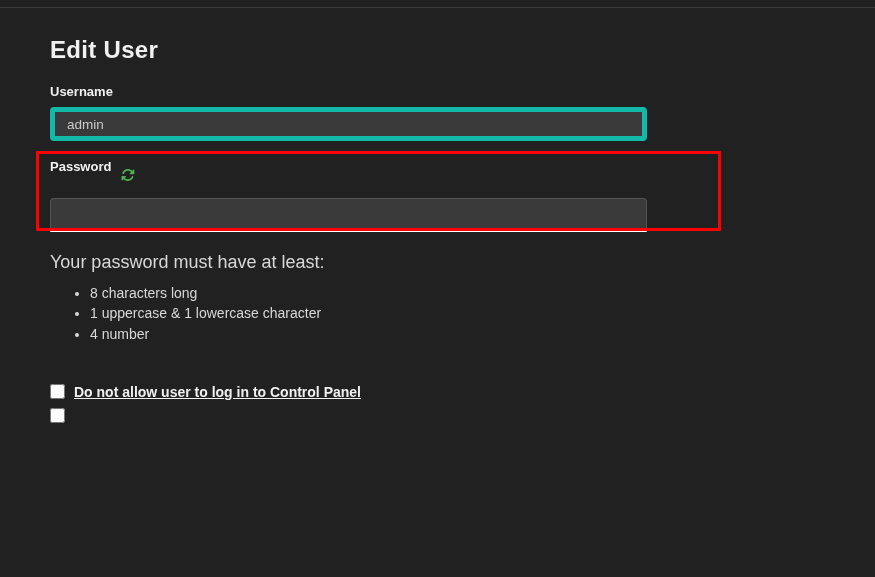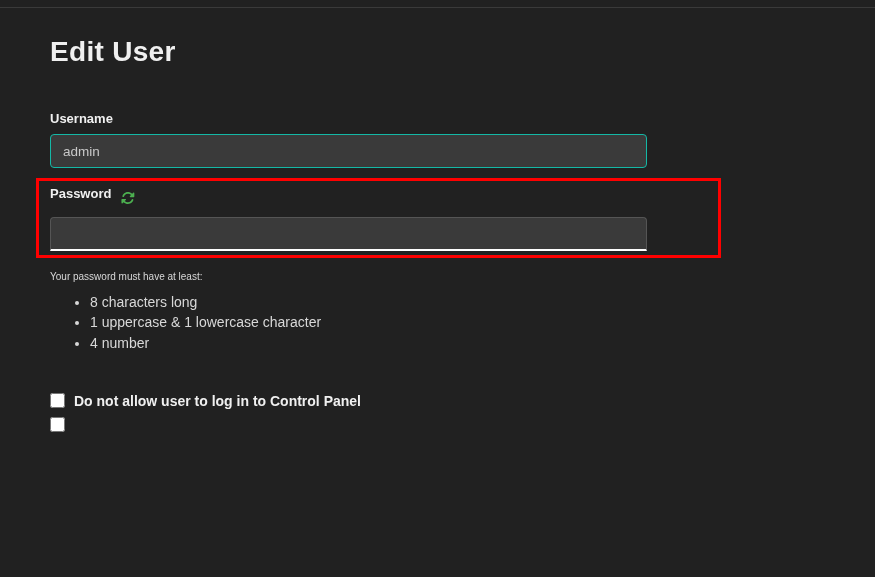--- a/index.html
+++ b/index.html
@@ -12,41 +12,41 @@
     overflow: hidden;
   }
   .topbar {
     height: 8px;
     border-bottom: 1px solid #3a3a3a;
   }
   .content {
     padding: 28px 50px 0 50px;
   }
   h1.page-title {
-    font-size: 28px;
+    font-size: 24px;
     font-weight: 700;
     color: #f0f0f0;
-    margin-bottom: 43px;
+    margin-bottom: 20px;
     letter-spacing: 0.3px;
   }
   .form-group {
     margin-bottom: 18px;
   }
   .form-label {
     display: block;
     font-size: 13px;
     font-weight: 700;
     color: #f0f0f0;
     margin-bottom: 8px;
   }
   .form-input {
     width: 597px;
     height: 34px;
     background: #3a3a3a;
-    border: 1px solid #14b8a6;
+    border: 5px solid #14b8a6;
     border-radius: 4px;
     color: #c8c8c8;
     font-size: 13.5px;
     padding: 0 12px;
     outline: none;
   }
   .password-section {
     position: relative;
     width: 667px;
   }
@@ -81,21 +81,21 @@
     background: #3a3a3a;
     border: 1px solid #555;
     border-bottom: 2px solid #ffffff;
     border-radius: 4px 4px 0 0;
     color: #c8c8c8;
     font-size: 13.5px;
     padding: 0 12px;
     outline: none;
   }
   .helper-text {
-    font-size: 10px;
+    font-size: 18px;
     color: #d8d8d8;
     margin-top: 20px;
     margin-bottom: 10px;
   }
   ul.requirements {
     list-style: disc;
     padding-left: 40px;
     margin-bottom: 40px;
   }
   ul.requirements li {
@@ -114,20 +114,21 @@
     height: 15px;
     accent-color: #fff;
     cursor: pointer;
     margin: 0;
   }
   .checkbox-row label {
     font-size: 14px;
     font-weight: 700;
     color: #f0f0f0;
     cursor: pointer;
+    text-decoration: underline;
   }
 </style>
 </head>
 <body>
 
 <div class="topbar"></div>
 
 <div class="content">
 
   <h1 class="page-title">Edit User</h1>
@@ -137,21 +138,21 @@
     <input class="form-input" type="text" value="admin" style="">
   </div>
 
 
   <div class="form-group">
   </div>
 
   <div class="form-group password-section">
     <div class="highlight-box"></div>
     <div class="password-label-row">
-      <span class="form-label" style="margin-bottom:8px;">Password</span>
+      <span class="form-label" style="margin-bottom:16px;">Password</span>
       <span class="refresh-icon">
         <svg viewBox="0 0 512 512">
             <path d="M499.995 256c0-5.632-1.152-11.136-3.456-16.128l-80-176C408.987 47.36 392.091 36 373.339 36c-2.88 0-5.76.256-8.576.768L90.779 88.64C70.619 92.416 56.411 110.08 56.411 130.56v.896l18.048 115.2C52.187 258.432 36 281.6 36 308v24c0 35.328 28.672 64 64 64h4.864l13.824 88.32c3.008 19.2 19.456 33.28 38.912 33.28 2.048 0 4.096-.128 6.144-.512l273.984-51.84c20.16-3.776 34.368-21.44 34.368-41.92V256h-.096zM100 372c-22.08 0-40-17.92-40-40v-24c0-22.08 17.92-40 40-40h312c22.08 0 40 17.92 40 40v24c0 22.08-17.92 40-40 40H100z" opacity="0"></path>
             <path d="M142.9 142.9c62.2-62.2 162.7-62.5 225.3-1L327 183c-6.9 6.9-8.9 17.2-5.2 26.2s12.5 14.8 22.2 14.8H463.5c13.3 0 24-10.7 24-24V80.5c0-9.7-5.8-18.5-14.8-22.2s-19.3-1.7-26.2 5.2l-39 39C320.6 15.7 183.4 16 98.9 100.5 75.4 124 59.3 151.6 50.6 180.7c-5.1 16.9 4.5 34.8 21.5 39.8s34.8-4.5 39.8-21.5c6.2-20.6 17.6-40.1 31-56.1zM16 312v119.5c0 9.7 5.8 18.5 14.8 22.2s19.3 1.7 26.2-5.2l39-39c86.9 86.8 224.1 86.5 308.6 2 23.5-23.5 39.6-51.1 48.3-80.2 5.1-16.9-4.5-34.8-21.5-39.8s-34.8 4.5-39.8 21.5c-6.2 20.6-17.6 40.1-31 56.1-62.2 62.2-162.7 62.5-225.3 1L176 329c6.9-6.9 8.9-17.2 5.2-26.2S168.7 288 159 288H40c-13.3 0-24 10.7-24 24z"></path>
           </svg>
       </span>
     </div>
     <input class="password-input" type="password" value="" style="">
   </div>
 

